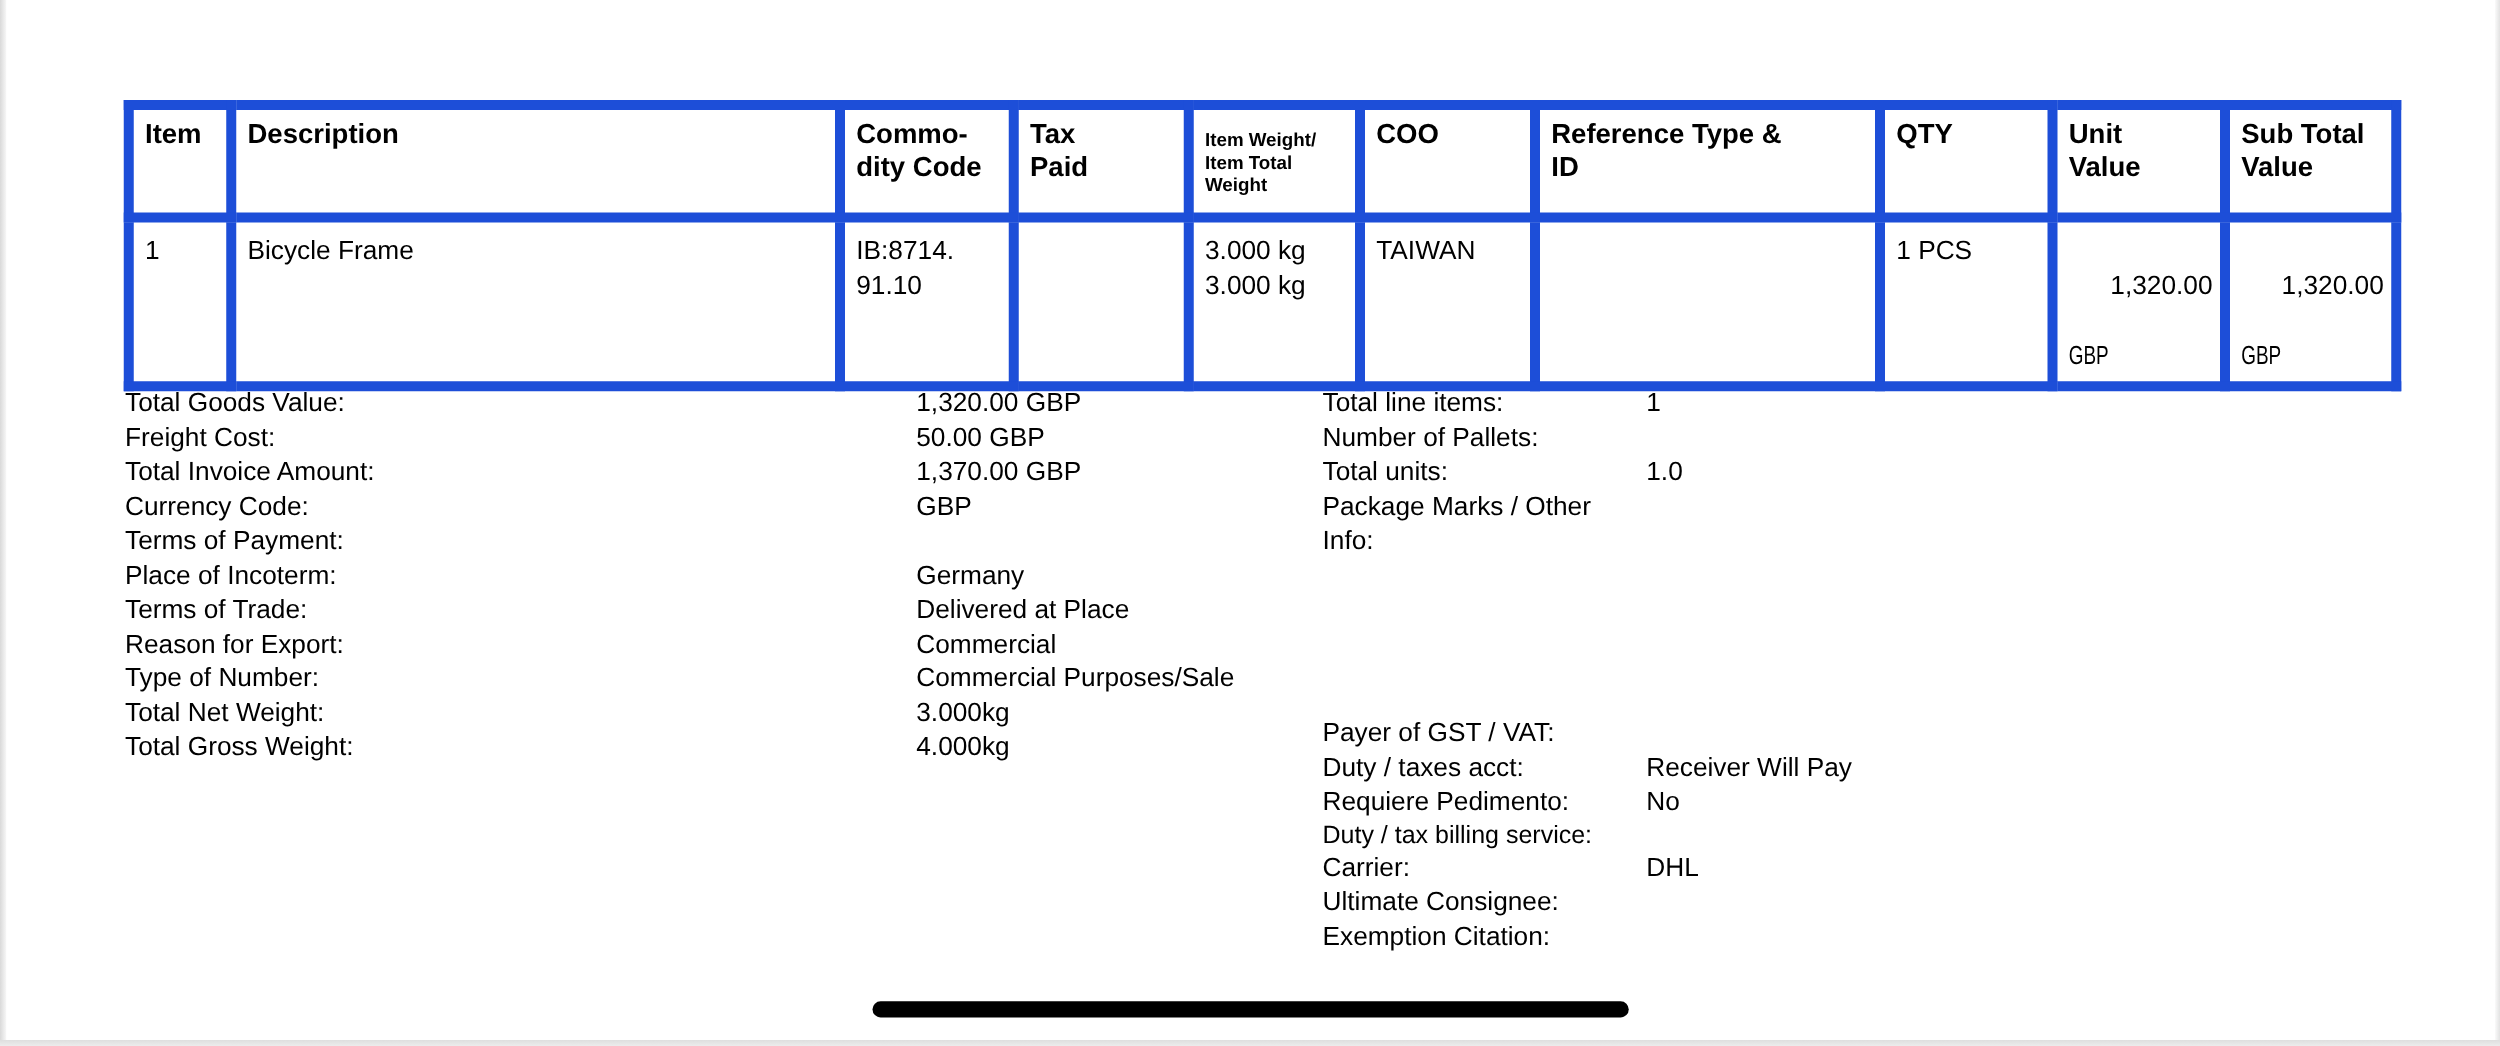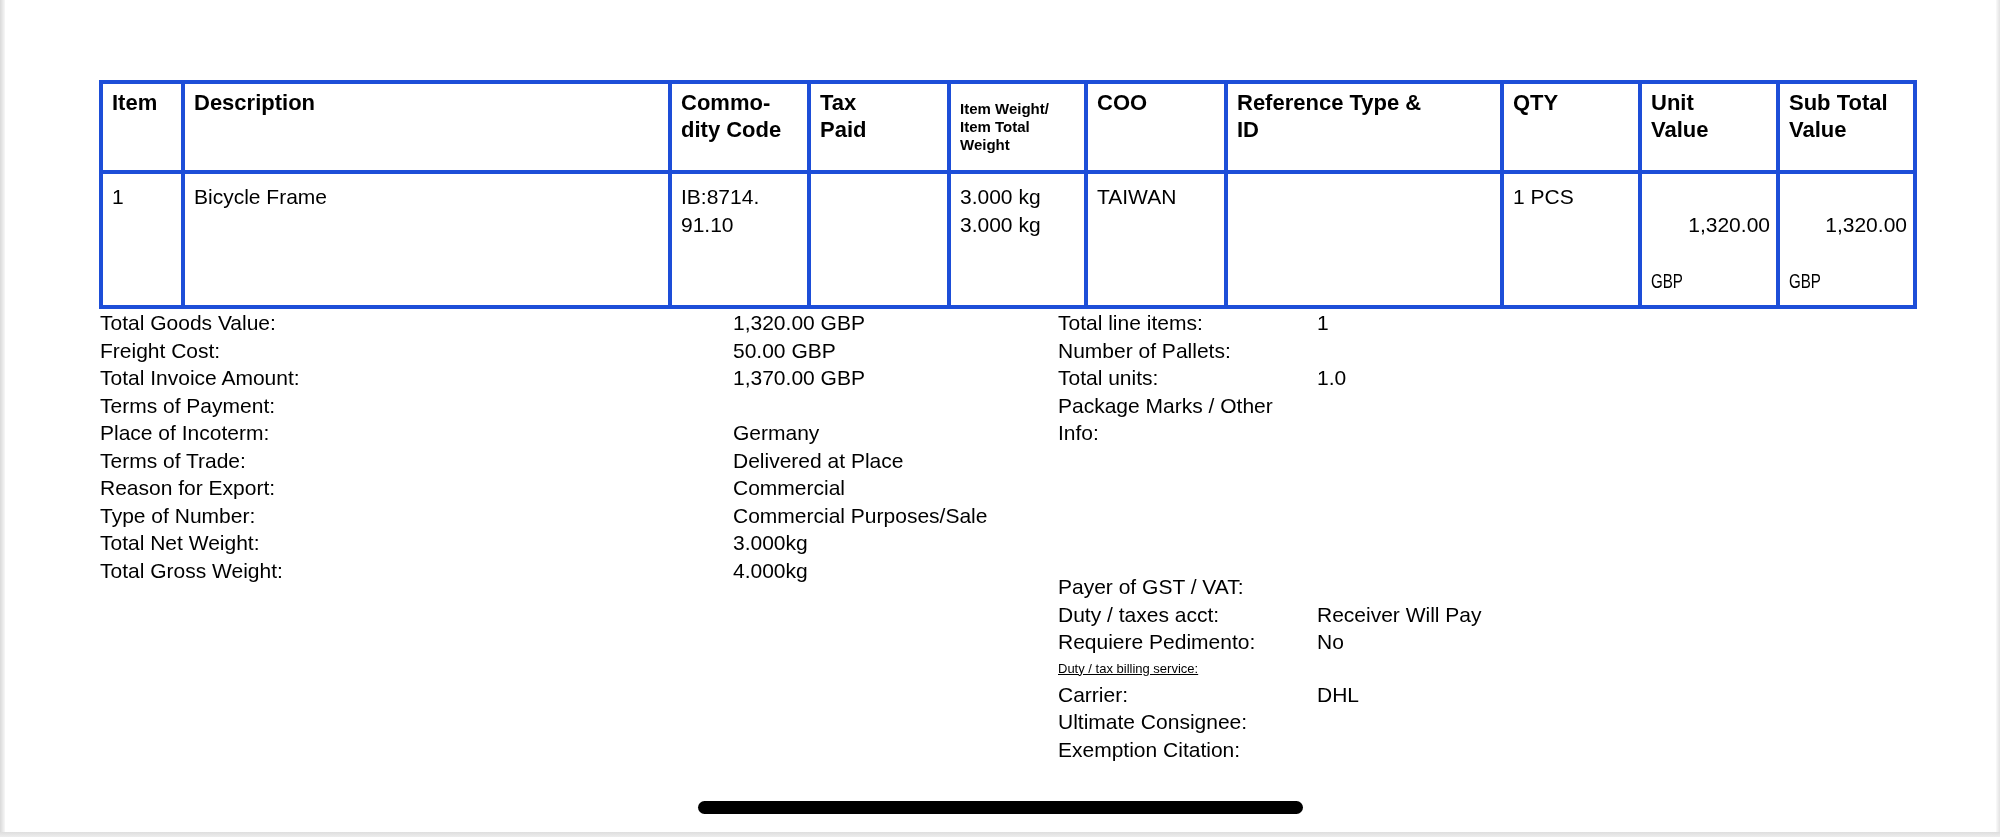--- a/index.html
+++ b/index.html
@@ -26,21 +26,21 @@
     background: linear-gradient(to bottom, #dedede, #ededed);
   }
 
   table.invoice-table {
     position: absolute; left: 99px; top: 80px;
     width: 1814px;
     border-collapse: collapse;
     table-layout: fixed;
   }
   .invoice-table th, .invoice-table td {
-    border: 4px solid #1d4ed8;
+    border: 8px solid #1d4ed8;
     vertical-align: top;
     text-align: left;
     overflow: hidden;
     white-space: pre-line;
   }
   .invoice-table th {
     font-weight: bold;
     font-size: 22px;
     line-height: 27px;
     padding: 5px 6px 0 9px;
@@ -66,21 +66,21 @@
   }
 
   .summary { position: absolute; font-size: 21px; }
   .sline { display: grid; line-height: 27.5px; }
   #summary-left { left: 100px; top: 309px; }
   #summary-left .sline { grid-template-columns: 590px auto; gap: 43px; }
   #summary-right-top { left: 1058px; top: 309px; }
   #summary-right-top .sline { grid-template-columns: 259px auto; }
   #summary-right-bottom { left: 1058px; top: 529px; margin-top: 44px; }
   #summary-right-bottom .sline { grid-template-columns: 259px auto; }
-  .sline.small { font-size: 13px; line-height: 25px; text-decoration: underline; }
+  .sline.small { font-size: 20px; line-height: 25px; }
 
   .bottom-bar {
     position: absolute;
     left: 698px; top: 801px;
     width: 605px; height: 13px;
     border-radius: 7px;
     background: #000000;
   }
 </style>
 </head>
@@ -153,20 +153,24 @@
   </div>
   <div class="sline">
     <span>Freight Cost:</span>
     <span>50.00 GBP</span>
   </div>
   <div class="sline">
     <span>Total Invoice Amount:</span>
     <span>1,370.00 GBP</span>
   </div>
   <div class="sline">
+    <span>Currency Code:</span>
+    <span>GBP</span>
+  </div>
+  <div class="sline">
     <span>Terms of Payment:</span>
     <span></span>
   </div>
   <div class="sline">
     <span>Place of Incoterm:</span>
     <span>Germany</span>
   </div>
   <div class="sline">
     <span>Terms of Trade:</span>
     <span>Delivered at Place</span>

